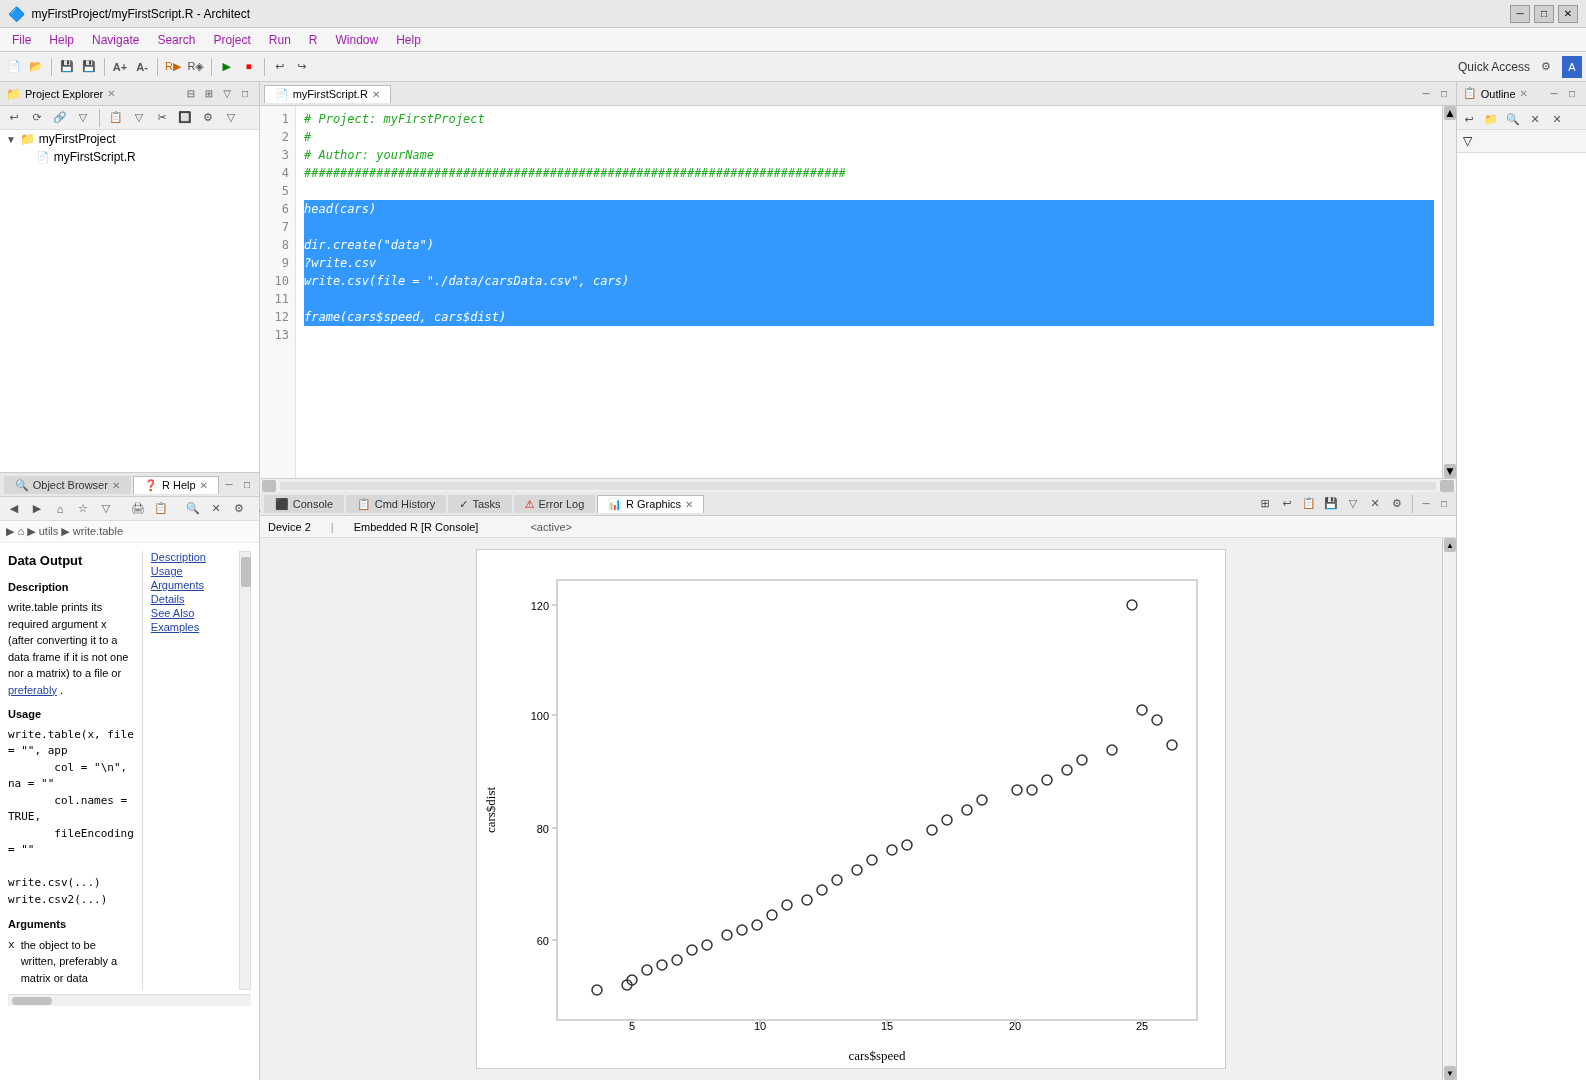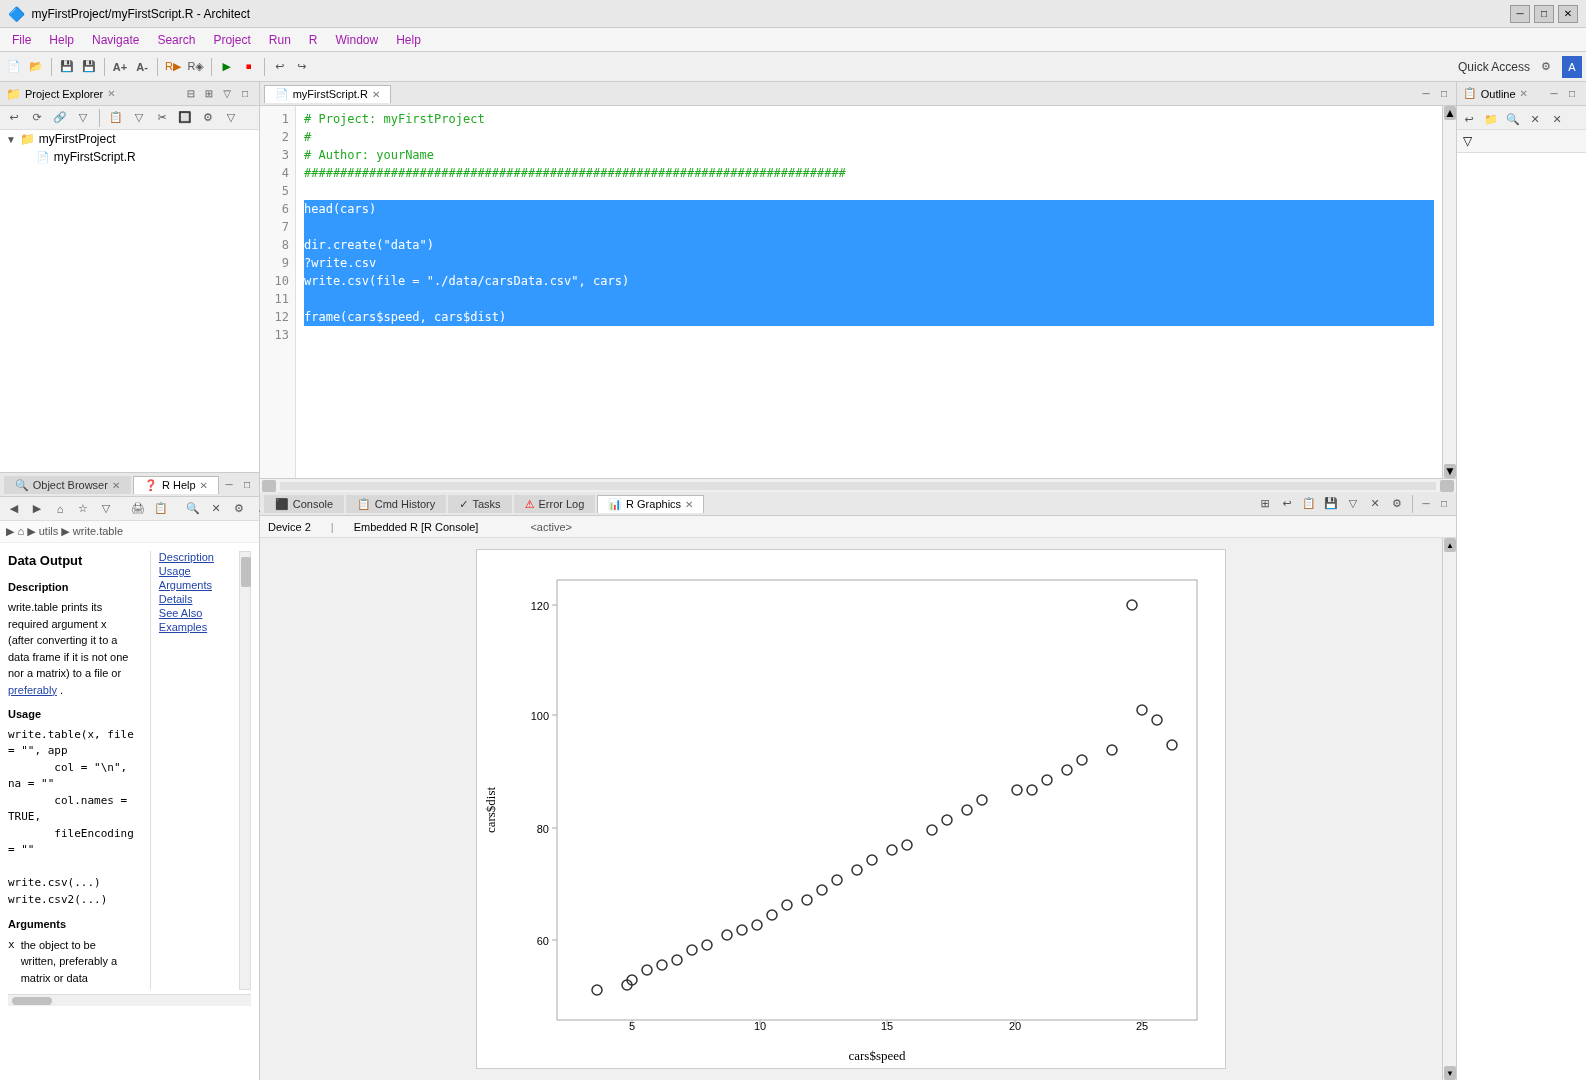--- a/index.html
+++ b/index.html
@@ -136,21 +136,21 @@
       height: 24px;
       padding: 0 4px;
     }
     
     .editor-content { flex: 1; display: flex; background: white; overflow: hidden; }
     .line-numbers { 
       width: 36px; background: #f8f8f8; border-right: 1px solid #e0e0e0; 
       padding: 4px 0; font-family: monospace; font-size: 12px; 
       color: #888; line-height: 18px; text-align: right; padding-right: 6px;
     }
-    .code-area { flex: 1; padding: 4px 8px; font-family: monospace; font-size: 12px; line-height: 18px; overflow: auto; }
+    .code-area { flex: 1; padding: 4px 8px; font-family: monospace; font-size: 12px; line-height: 18px; overflow: auto; font-style: italic; }
     .code-line { white-space: pre; min-height: 18px; }
     .code-line.selected { background: #3399ff; color: white; }
     .comment { color: #22aa22; }
     .console-tab-bar {
       background: #e8e8e8;
       border-bottom: 1px solid #ccc;
       display: flex;
       align-items: center;
       height: 24px;
       padding: 0 4px;
@@ -306,21 +306,21 @@
         <button class="toolbar-btn">⚙</button>
         <button class="toolbar-btn">↗</button>
         <button class="toolbar-btn">▽</button>
       </div>
 
       <div class="breadcrumb-bar">
         <span>▶  ⌂  ▶  utils  ▶  write.table</span>
       </div>
 
       <div class="help-content">
-        <div style="display:flex; gap:16px;">
+        <div style="display:flex; gap:8px;">
           <div class="help-main">
             <div class="help-title">Data Output</div>
             <div class="help-section">Description</div>
             <div>
               <span>write.table prints its required argument x (after converting it to a data frame if it is not one nor a matrix) to a file or</span>
               <a class="help-link">preferably</a>
               <span>.</span>
             </div>
             <div class="help-section">Usage</div>
             <div class="help-code">write.table(x, file = "", app<br>&nbsp;&nbsp;&nbsp;&nbsp;&nbsp;&nbsp;&nbsp;col = "\n", na = ""<br>&nbsp;&nbsp;&nbsp;&nbsp;&nbsp;&nbsp;&nbsp;col.names = TRUE,<br>&nbsp;&nbsp;&nbsp;&nbsp;&nbsp;&nbsp;&nbsp;fileEncoding = ""</div>

